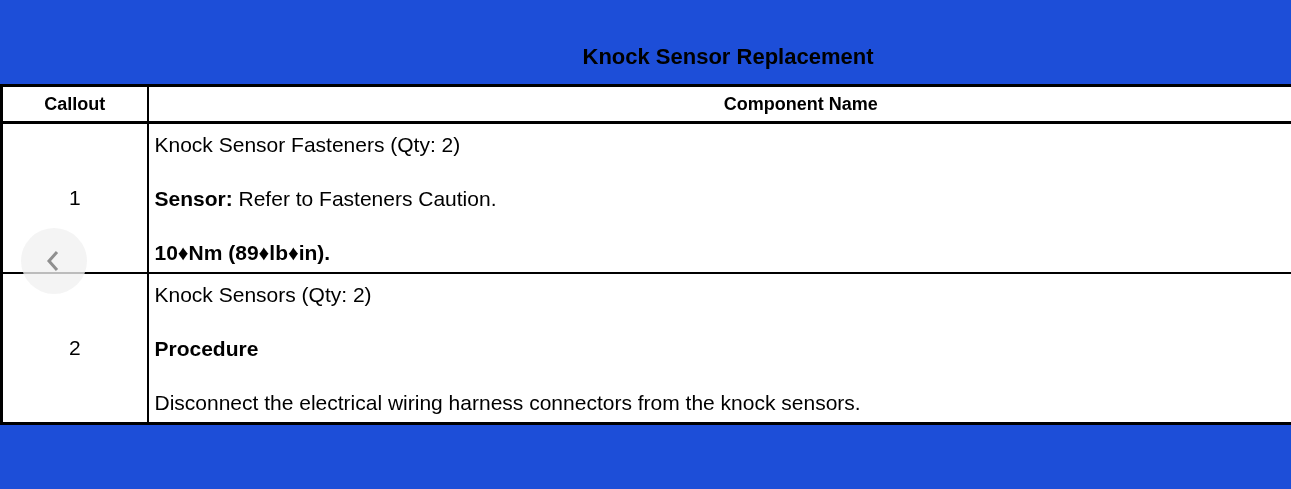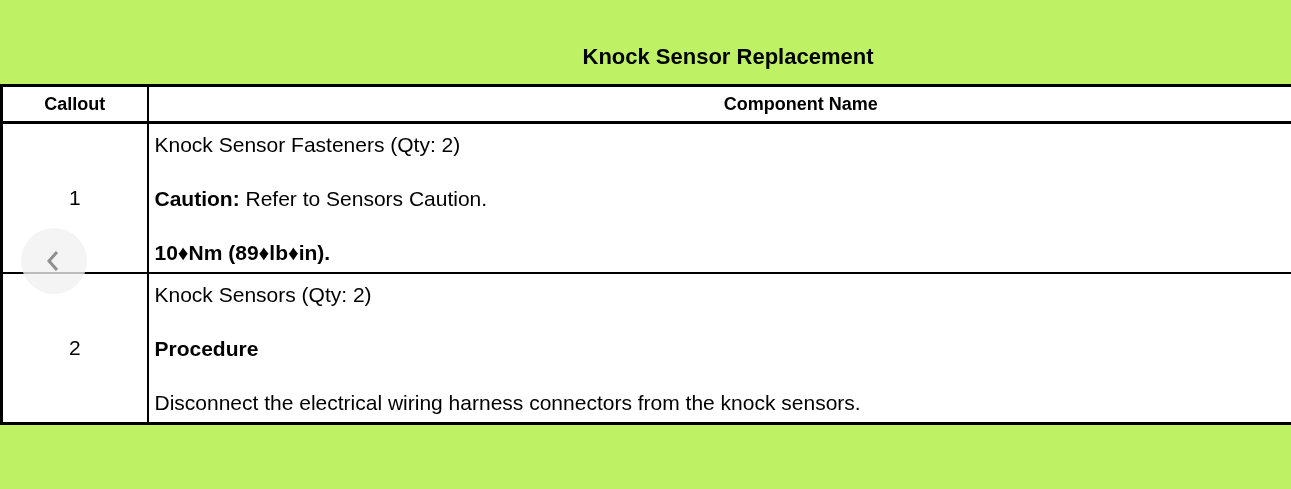--- a/index.html
+++ b/index.html
@@ -6,21 +6,21 @@
   body {
     width: 1291px; height: 489px;
     background: #ffffff;
     font-family: "Liberation Sans", sans-serif;
     color: #000;
   }
   .viewport {
     position: relative;
     width: 1291px; height: 489px;
     overflow: hidden;
-    background: #bef264;
+    background: #1d4ed8;
   }
   
   .doc { width: 1456px; }
   .title {
     width: 1456px;
     margin: 44px 0 0 0;
     text-align: center;
     font-size: 22px;
     font-weight: bold;
     line-height: 26px;
@@ -97,21 +97,21 @@
         <tr>
           <th>Callout</th>
           <th>Component Name</th>
         </tr>
       </thead>
       <tbody>
         <tr>
           <td class="callout-cell">1</td>
           <td class="component-cell">
             <p>Knock Sensor Fasteners (Qty: 2)</p>
-            <p><span class="bold">Caution:</span><span> Refer to Sensors Caution.</span></p>
+            <p><span class="bold">Sensor:</span><span> Refer to Fasteners Caution.</span></p>
             <p class="bold">10♦Nm (89♦lb♦in).</p>
           </td>
         </tr>
         <tr>
           <td class="callout-cell">2</td>
           <td class="component-cell">
             <p>Knock Sensors (Qty: 2)</p>
             <p class="bold">Procedure</p>
             <p>Disconnect the electrical wiring harness connectors from the knock sensors.</p>
           </td>

